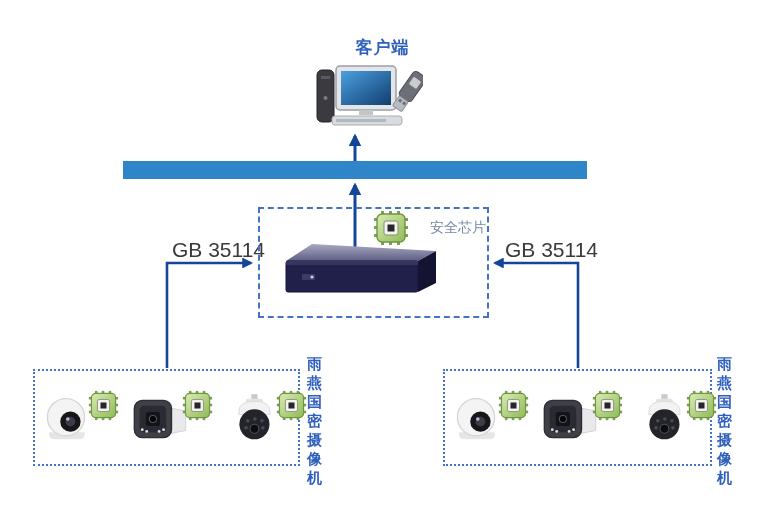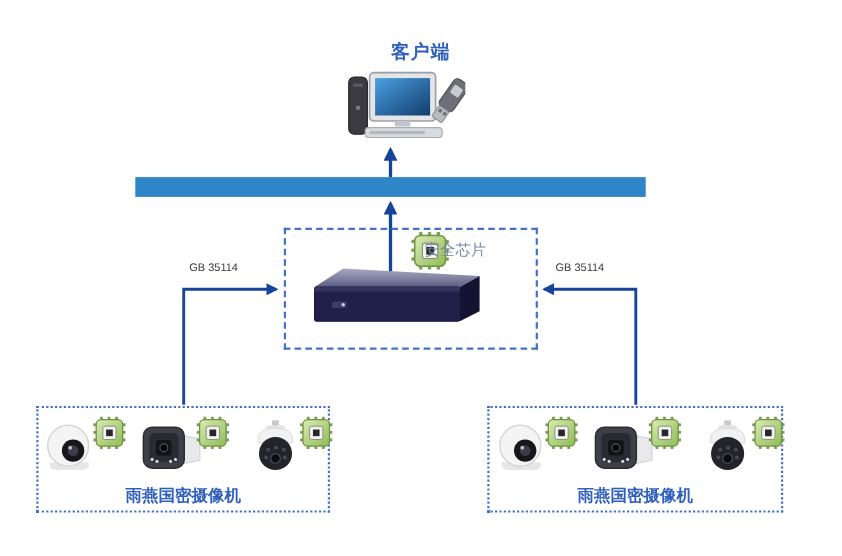--- a/index.html
+++ b/index.html
@@ -7,26 +7,26 @@
     position:relative;width:765px;height:505px;background:#fff;overflow:hidden;
     font-family:"Liberation Sans","DejaVu Sans",sans-serif;
   }
   .abs{position:absolute;}
   
   .client-label{
     left:0;top:36px;width:765px;text-align:center;
     font-size:17px;font-weight:bold;color:#3060BE;letter-spacing:1px;
   }
   .gb-label{
-    font-size:10px;color:#3a3a3a;white-space:nowrap;
+    font-size:21px;color:#3a3a3a;white-space:nowrap;
   }
   .gb-left{left:172px;top:238px;}
   .gb-right{left:505px;top:238px;}
   .chip-label{
-    left:386px;top:219px;font-size:14px;color:#7289A8;white-space:nowrap;
+    left:430px;top:219px;font-size:14px;color:#7289A8;white-space:nowrap;
   }
   .storage-label{
     left:258px;top:294px;width:231px;text-align:center;
     font-size:15px;font-weight:bold;color:#3060BE;
   }
   .camera-label{
     text-align:center;font-size:15px;font-weight:bold;color:#3060BE;margin-top:1px;
   }
   
   .bus{
@@ -35,21 +35,21 @@
   
   .connectors{left:0;top:0;pointer-events:none;}
   
   .storage-box{
     left:258px;top:207px;width:231px;height:111px;
     border:2px dashed #4472C4;box-sizing:border-box;background:transparent;
   }
   .camera-box{
     top:369px;width:267px;height:97px;
     border:2px dotted #4472C4;box-sizing:border-box;
-    display:flex;flex-direction:column;align-items:center;justify-content:flex-start;
+    display:flex;flex-direction:row;align-items:center;justify-content:flex-start;
     padding-top:7px;
   }
   .camera-box.left{left:33px;}
   .camera-box.right{left:443px;width:269px;}
   .camera-row{display:flex;gap:10px;align-items:flex-start;justify-content:center;}
   .camera-item{position:relative;width:84px;height:62px;}
   .camera-item .cam-svg{position:absolute;left:0;top:2px;}
   .camera-item .chip{position:absolute;right:0;top:0;width:31px;height:31px;}
   
   .device{left:278px;top:238px;}

